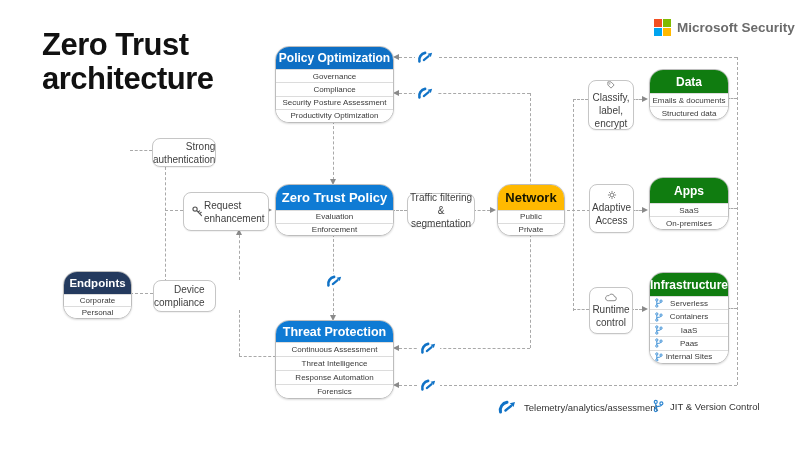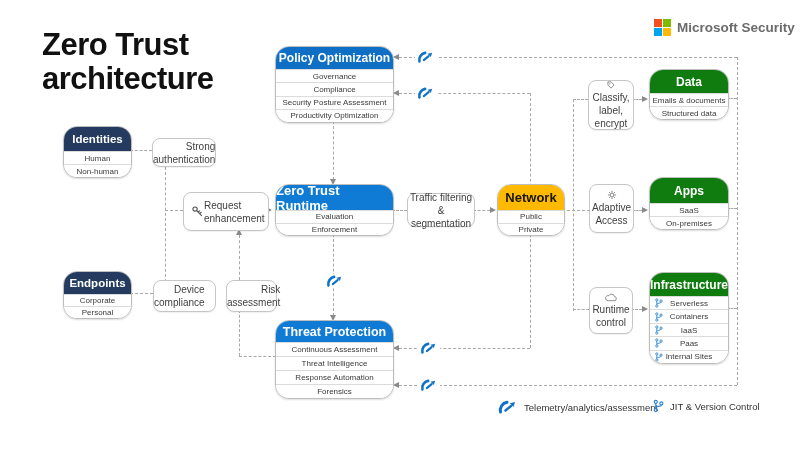--- a/index.html
+++ b/index.html
@@ -144,38 +144,33 @@
 
   <div class="tbox blue" style="left:275px;top:46px;width:117px;height:75px">
     <div class="tbox-h" style="height:22px;font-size:12px">Policy Optimization</div>
     <div class="tbox-r">Governance</div>
     <div class="tbox-r">Compliance</div>
     <div class="tbox-r">Security Posture Assessment</div>
     <div class="tbox-r">Productivity Optimization</div>
   </div>
 
   <div class="tbox blue2" style="left:275px;top:184px;width:117px;height:50px">
-    <div class="tbox-h" style="height:25px;font-size:13px">Zero Trust Runtime</div>
+    <div class="tbox-h" style="height:25px;font-size:13px">Zero Trust Policy</div>
     <div class="tbox-r">Evaluation</div>
     <div class="tbox-r">Enforcement</div>
   </div>
 
   <div class="tbox blue2" style="left:275px;top:320px;width:117px;height:77px">
     <div class="tbox-h" style="height:21px;font-size:12.5px">Threat Protection</div>
     <div class="tbox-r">Continuous Assessment</div>
     <div class="tbox-r">Threat Intelligence</div>
     <div class="tbox-r">Response Automation</div>
     <div class="tbox-r">Forensics</div>
   </div>
 
-  <div class="tbox navy" style="left:63px;top:126px;width:67px;height:50px">
-    <div class="tbox-h" style="height:24px">Identities</div>
-    <div class="tbox-r">Human</div>
-    <div class="tbox-r">Non-human</div>
-  </div>
 
   <div class="tbox navy" style="left:63px;top:271px;width:67px;height:46px">
     <div class="tbox-h" style="height:22px">Endpoints</div>
     <div class="tbox-r">Corporate</div>
     <div class="tbox-r">Personal</div>
   </div>
 
   <div class="tbox green" style="left:649px;top:69px;width:78px;height:49px">
     <div class="tbox-h" style="height:23px">Data</div>
     <div class="tbox-r">Emails &amp; documents</div>
@@ -265,24 +260,20 @@
         </svg></span>
     <span>Request
 enhancement</span>
   </div>
 
   <div class="node lft" style="left:153px;top:280px;width:61px;height:30px">
     <span>Device
 compliance</span>
   </div>
 
-  <div class="node lft" style="left:226px;top:280px;width:49px;height:30px">
-    <span>Risk
-assessment</span>
-  </div>
 
   <div class="node c" style="left:407px;top:193px;width:66px;height:32px">
     <span>Traffic filtering
 &amp; segmentation</span>
   </div>
 
   <div class="node c" style="left:588px;top:80px;width:44px;height:48px">
     <span style="display:flex"><svg viewBox="0 0 16 16" width="10" height="10">
           <path d="M3 3 h5 l5 5 -5 5 -5 -5 z" fill="none" stroke="#777" stroke-width="1.3"></path>
           <circle cx="6" cy="6" r="1" fill="#777"></circle>

